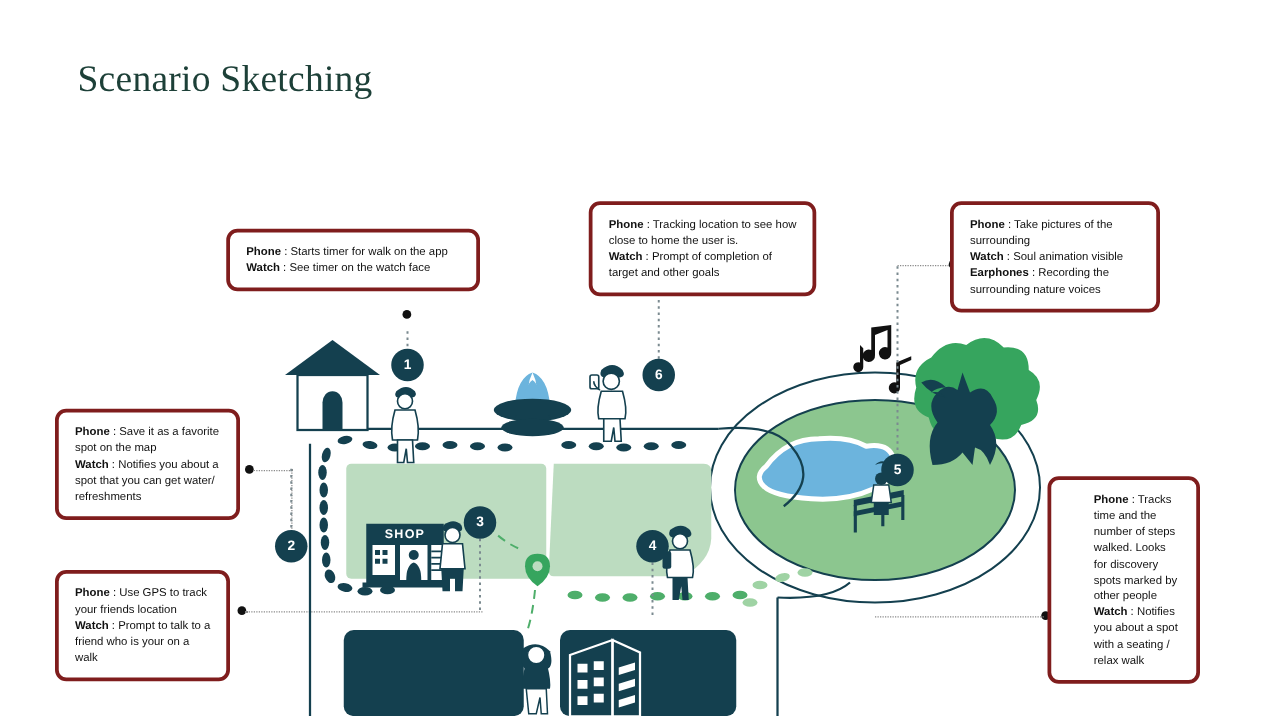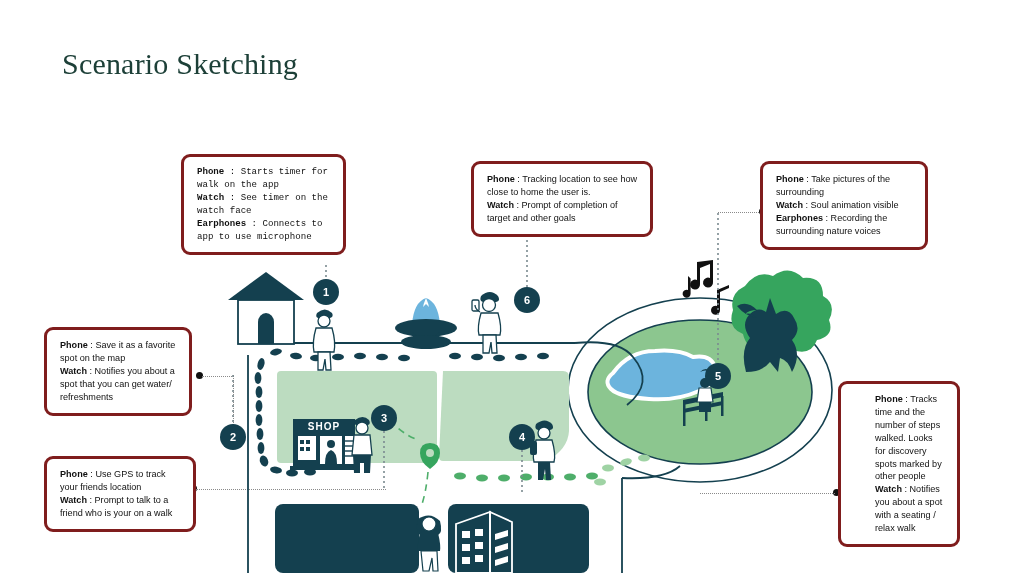--- a/index.html
+++ b/index.html
@@ -281,43 +281,42 @@
   </div>
 
   <div class="leader">
     <div class="dot" style="left:322px;top:248px;"></div>
   </div>
 
   <div class="leader">
     <div class="dot" style="left:523px;top:226px;"></div>
   </div>
 
-  <div class="callout" style="left:181px;top:154px;width:165px;font-family:Liberation Mono, monospace;">
+  <div class="callout" style="left:181px;top:183px;width:203px;">
     <span class="ln"><b>Phone</b><span> : </span><span>Starts timer for walk on the app</span></span>
     <span class="ln"><b>Watch</b><span> : </span><span>See timer on the watch face</span></span>
-    <span class="ln"><b>Earphones</b><span> : </span><span>Connects to app to use microphone</span></span>
   </div>
 
   <div class="callout" style="left:471px;top:161px;width:182px;">
     <span class="ln"><b>Phone</b><span> : </span><span>Tracking location to see how close to home the user is.</span></span>
     <span class="ln"><b>Watch</b><span> : </span><span>Prompt of completion of target and other goals</span></span>
   </div>
 
   <div class="callout" style="left:760px;top:161px;width:168px;">
     <span class="ln"><b>Phone</b><span> : </span><span>Take pictures of the surrounding</span></span>
     <span class="ln"><b>Watch</b><span> : </span><span>Soul animation visible</span></span>
     <span class="ln"><b>Earphones</b><span> : </span><span>Recording the surrounding nature voices</span></span>
   </div>
 
   <div class="callout" style="left:44px;top:327px;width:148px;">
     <span class="ln"><b>Phone</b><span> : </span><span>Save it as a favorite spot on the map</span></span>
     <span class="ln"><b>Watch</b><span> : </span><span>Notifies you about a spot that you can get water/ refreshments</span></span>
   </div>
 
-  <div class="callout" style="left:44px;top:456px;width:152px;">
+  <div class="callout" style="left:44px;top:456px;width:140px;">
     <span class="ln"><b>Phone</b><span> : </span><span>Use GPS to track your friends location</span></span>
     <span class="ln"><b>Watch</b><span> : </span><span>Prompt to talk to a friend who is your on a walk</span></span>
   </div>
 
   <div class="callout" style="left:838px;top:381px;width:122px;padding-left:34px;">
     <span class="ln"><b>Phone</b><span> : </span><span>Tracks time and the number of steps walked. Looks for discovery spots marked by other people</span></span>
     <span class="ln"><b>Watch</b><span> : </span><span>Notifies you about a spot with a seating / relax walk</span></span>
   </div>
 
   <div class="marker" style="left:313px;top:279px;">

